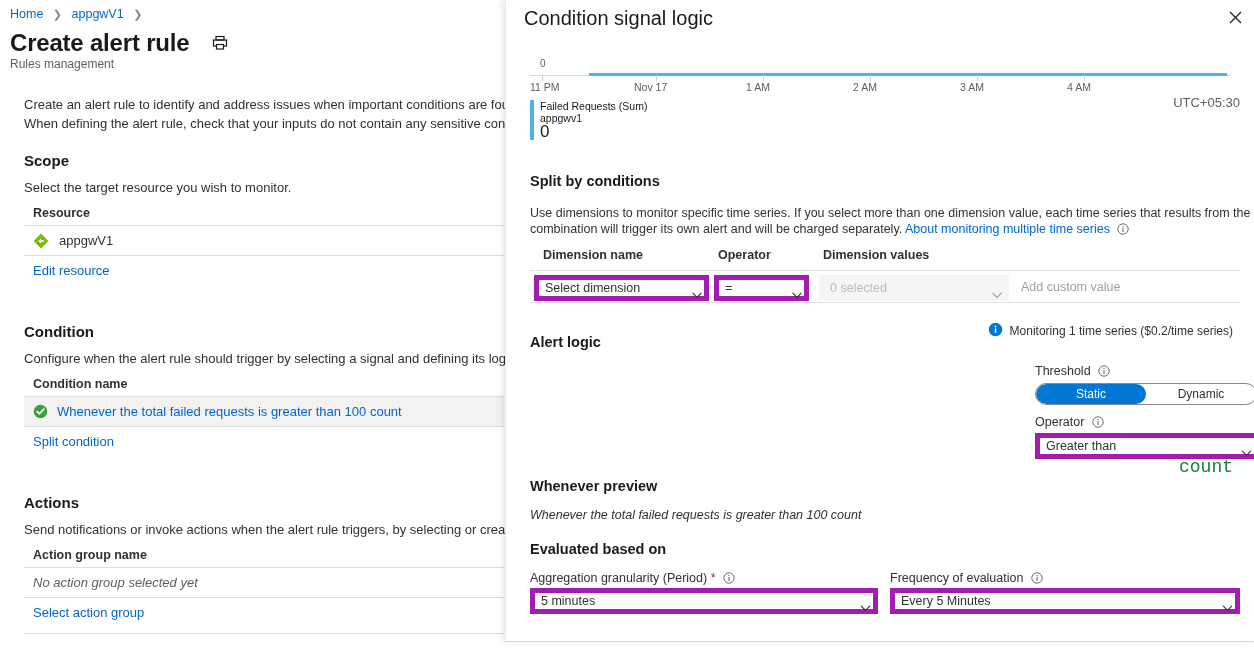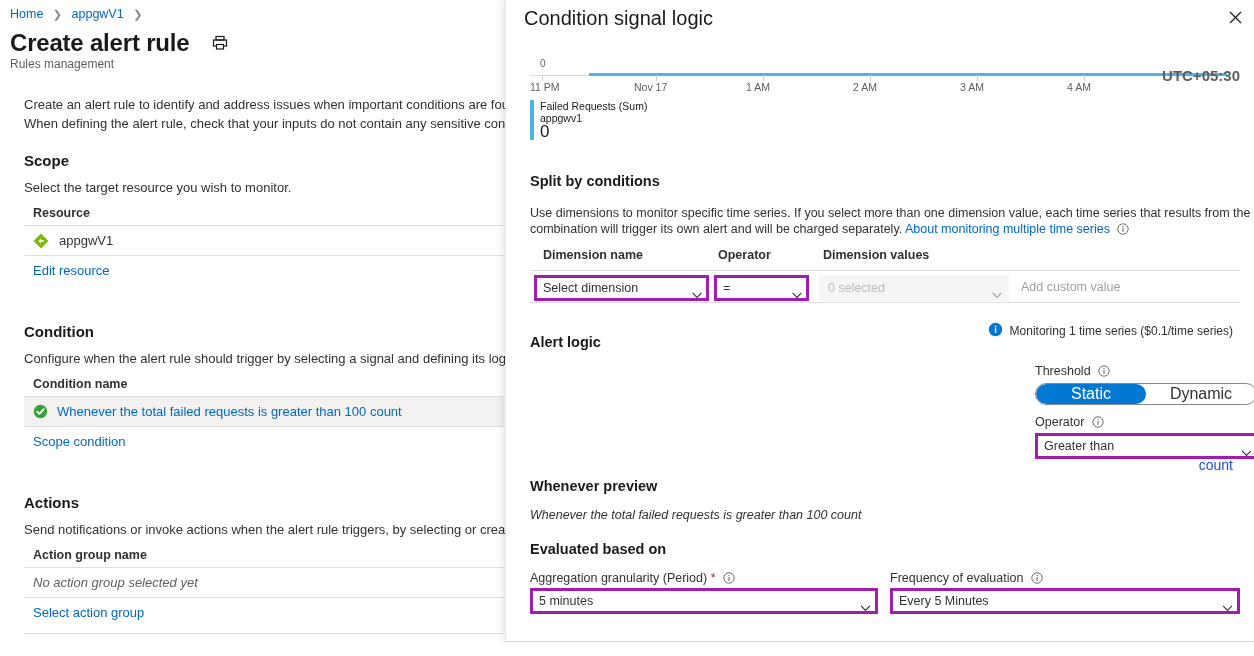--- a/index.html
+++ b/index.html
@@ -106,21 +106,21 @@
     background: #4bb4e8;
   }
   .c-tick {
     position: absolute; top: 17px; width: 1px; height: 6px; background: #d0d0d0;
   }
   .c-xlab {
     position: absolute; top: 23px; font-size: 10.5px; color: #605e5c;
     white-space: nowrap;
   }
   .c-tz {
-    position: absolute; right: 0px; top: 9px; font-size: 15px; color: #605e5c; font-weight: bold;
+    position: absolute; right: 0px; top: 37px; font-size: 13px; color: #605e5c;
   }
   #legend { position: absolute; left: 0px; top: 42px; }
   .lg-bar {
     position: absolute; left: 0; top: 0; width: 4px; height: 40px; background: #4bb4e8;
   }
   .lg-l1 { position: absolute; left: 10px; top: 0px; font-size: 10.5px; color: #1b1a19; white-space: nowrap;}
   .lg-l2 { position: absolute; left: 10px; top: 12px; font-size: 10.5px; color: #1b1a19; }
   .lg-val { position: absolute; left: 10px; top: 22px; font-size: 17px; color: #1b1a19; }
 
   
@@ -135,21 +135,21 @@
 
   .info-i {
     display: inline-block; width: 12px; height: 12px; vertical-align: -2px;
     margin-left: 4px;
   }
   .hrule { position: absolute; height: 1px; background: #e1dfdd; }
 
   select, input[type=text] {
     font-family: "Liberation Sans", sans-serif;
     font-size: 12.5px; color: #323130;
-    border: 3px solid #a21caf; background: #fff;
+    border: 5px solid #a21caf; background: #fff;
     height: 26px; padding: 0 6px;
     border-radius: 0;
     -webkit-appearance: none; appearance: none;
     outline: none;
   }
   .sel-wrap { position: absolute; }
   .sel-wrap select { width: 100%; padding-right: 24px; cursor: pointer; }
   .sel-wrap.disabled select {
     background: #f3f2f1; color: #a19f9d; border-color: #f3f2f1; cursor: default;
   }
@@ -165,37 +165,37 @@
 
   
   #threshold-toggle {
     position: absolute; left: 529px; top: 383px;
     width: 222px; height: 22px;
     border: 1px solid #8a8886; border-radius: 11px;
     background: #fff; display: flex; overflow: hidden; cursor: pointer;
   }
   #threshold-toggle .tg {
     flex: 1 1 50%; display: flex; align-items: center; justify-content: center;
-    font-size: 16px; color: #323130;
+    font-size: 12px; color: #323130;
   }
   #threshold-toggle .tg.on {
     background: #0078d4; color: #fff; border-radius: 11px; font-weight: 400;
   }
 
   .monitor-note {
     position: absolute; right: 21px; top: 322px;
     font-size: 12px; color: #323130; display: flex; align-items: center;
   }
   .monitor-note .ico { margin-right: 7px; display: block; }
 
   .cond-prev-txt {
     position: absolute; font-size: 12.5px; color: #323130; font-style: italic;
   }
   .count-lab {
-    position: absolute; right: 21px; top: 457px; font-size: 14px; color: #1d4ed8;
+    position: absolute; right: 21px; top: 457px; font-size: 18px; color: #15803d; font-family: Liberation Mono, monospace;
   }
 </style>
 </head>
 <body>
 
 <div id="root">
 
   <div id="left-blade">
 
     <div class="breadcrumb">
@@ -246,21 +246,21 @@
       <div class="grid-row hl" style="position:absolute; top:302px;">
         <span class="chk-icon">
           <svg width="15" height="15" viewBox="0 0 16 16">
             <circle cx="8" cy="8" r="7.2" fill="#3ba03b"></circle>
             <path d="M4.4 8.2 L6.8 10.6 L11.5 5.4" fill="none" stroke="#ffffff" stroke-width="1.8" stroke-linecap="round" stroke-linejoin="round"></path>
           </svg>
         </span>
         <span class="txt-link">Whenever the total failed requests is greater than 100 count</span>
       </div>
       <div class="grid-rule" style="position:absolute; top:331px;"></div>
-      <div class="link-btn" style="position:absolute; top:339px;">Scope condition</div>
+      <div class="link-btn" style="position:absolute; top:339px;">Split condition</div>
 
       <div class="sec-head" style="position:absolute; top:399px;">Actions</div>
       <div class="sec-sub" style="position:absolute; top:427px;">Send notifications or invoke actions when the alert rule triggers, by selecting or creating a new</div>
       <div class="tbl-head" style="position:absolute; top:453px;">Action group name</div>
       <div class="grid-rule" style="position:absolute; top:472px;"></div>
       <div class="grid-row" style="position:absolute; top:473px;">
         <span class="muted-italic">No action group selected yet</span>
       </div>
       <div class="grid-rule" style="position:absolute; top:502px;"></div>
       <div class="link-btn" style="position:absolute; top:510px;">Select action group</div>
@@ -365,21 +365,21 @@
     <div class="hrule" style="left:24px; top:302px; width:710px;"></div>
 
     <div class="monitor-note">
       <span class="ico">
         <svg width="15" height="15" viewBox="0 0 16 16">
           <circle cx="8" cy="8" r="7.2" fill="#0078d4"></circle>
           <rect x="7.3" y="6.6" width="1.5" height="5" fill="#fff"></rect>
           <rect x="7.3" y="4" width="1.5" height="1.7" fill="#fff"></rect>
         </svg>
       </span>
-      <span>Monitoring 1 time series ($0.1/time series)</span>
+      <span>Monitoring 1 time series ($0.2/time series)</span>
     </div>
 
     <div class="p-head" style="left:24px; top:334px;">Alert logic</div>
 
     <div class="p-lab" style="left:529px; top:364px;">
       <span>Threshold</span>
       <span class="info-i">
         <svg width="12" height="12" viewBox="0 0 12 12">
           <circle cx="6" cy="6" r="5.2" fill="none" stroke="#605e5c" stroke-width="0.9"></circle>
           <rect x="5.5" y="5" width="1" height="4" fill="#605e5c"></rect>

